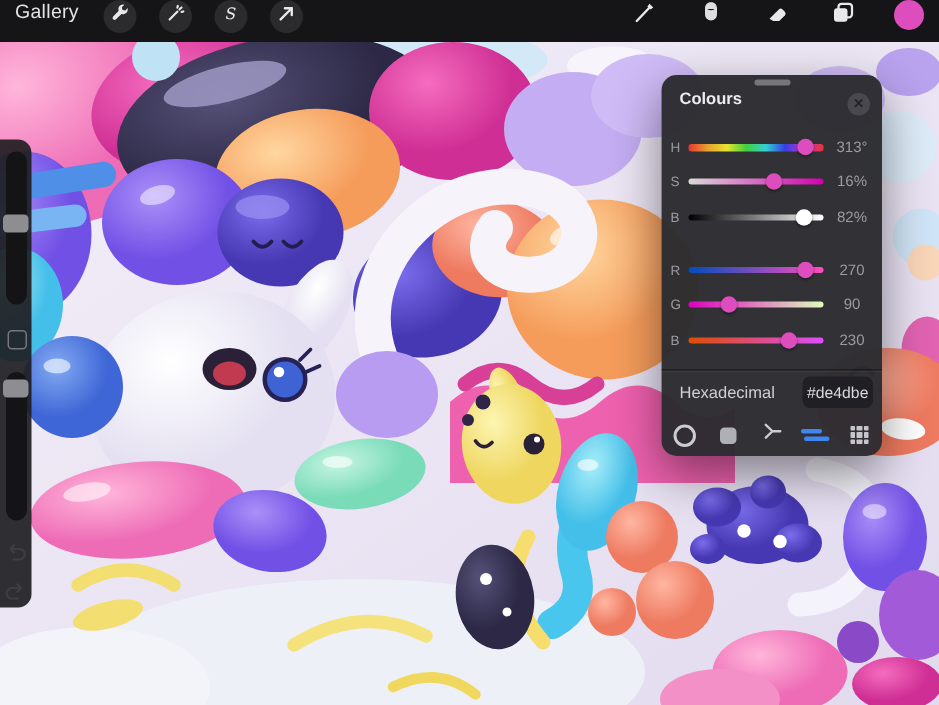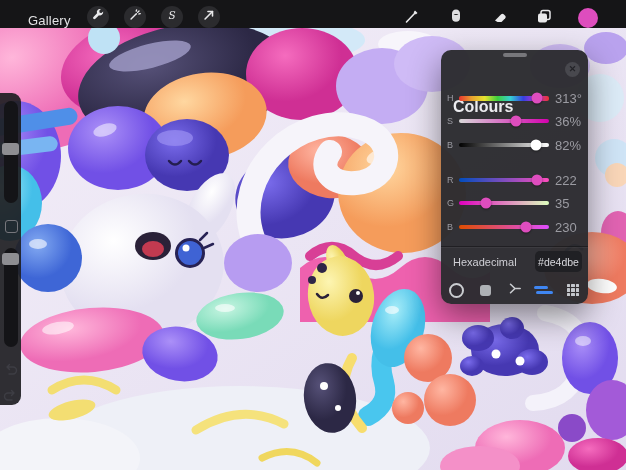--- a/index.html
+++ b/index.html
@@ -4,21 +4,21 @@
 <style>
   html,body{margin:0;padding:0;background:#000;}
   .screen{
     position:relative;width:626px;height:470px;overflow:hidden;
     font-family:"Liberation Sans",sans-serif;background:#141414;
     -webkit-font-smoothing:antialiased;
   }
   
   .topbar{
     position:absolute;top:0;left:0;right:0;height:28px;
-    background:#151517;display:flex;align-items:flex-end;padding:0 28px;box-sizing:border-box;
+    background:#151517;display:flex;align-items:flex-start;padding:0 10px;box-sizing:border-box;
   }
   .gallery{color:#e3e3e5;font-size:13px;margin-right:16px;letter-spacing:.2px;}
   .tool-circle{
     width:22px;height:22px;border-radius:50%;background:#2b2b2e;
     display:flex;align-items:center;justify-content:center;margin-right:15px;flex:0 0 auto;
   }
   .right-tools{margin-left:auto;display:flex;align-items:center;gap:24px;}
   .rt{width:20px;height:20px;display:flex;align-items:center;justify-content:center;}
   .swatch{width:20px;height:20px;border-radius:50%;}
   
@@ -32,30 +32,30 @@
   .sb-handle{position:absolute;left:2px;width:17px;height:12px;background:#8e8e92;border-radius:3px;}
   .sb-modify{position:absolute;left:4.5px;width:11px;height:11px;border:1.5px solid #76767c;border-radius:3px;background:transparent;}
   .sb-arrow{position:absolute;left:3px;width:15px;height:13px;opacity:.55;}
   
   .panel{
     position:absolute;left:441px;top:50px;width:147px;height:254px;
     background:rgba(43,43,47,.97);border-radius:10px;
     box-shadow:0 12px 32px rgba(0,0,0,.45);
   }
   .grab{position:absolute;top:3px;left:50%;transform:translateX(-50%);width:24px;height:3.5px;border-radius:2px;background:#77777b;}
-  .panel-title{position:absolute;left:12px;top:10px;font-size:16px;font-weight:700;color:#ececf0;margin-top:38px;}
+  .panel-title{position:absolute;left:12px;top:10px;font-size:11px;font-weight:700;color:#ececf0;}
   .close-btn{
     position:absolute;right:8px;top:12px;width:15px;height:15px;border-radius:50%;
     background:#48484e;display:flex;align-items:center;justify-content:center;
     color:#232328;font-size:9px;line-height:1;font-weight:700;
   }
   .srow{position:absolute;left:6px;right:7px;height:12px;display:flex;align-items:center;}
   .srow .lab{width:10px;font-size:9px;color:#9b9ba2;}
   .srow .track{position:relative;flex:1;height:4px;border-radius:2px;margin:0 6px 0 2px;}
-  .srow .val{width:26px;text-align:left;font-size:13px;color:#9b9ba2;}
+  .srow .val{width:26px;text-align:center;font-size:10px;color:#9b9ba2;}
   .knob{
     position:absolute;top:50%;transform:translate(-50%,-50%);
     width:11px;height:11px;border-radius:50%;background:#de4dbe;
     box-shadow:0 1px 2px rgba(0,0,0,.45);
   }
   .knob--white{background:#fff;}
   .track-h{background:linear-gradient(to right,#e8352f,#e8a22f,#e5e32f,#3ecf3e,#35cfd4,#3440e0,#c234d8,#e8352f);height:5px !important;}
   .track-s{background:linear-gradient(to right,#d9d9d9,#d400ae);}
   .track-b{background:linear-gradient(to right,#000,#fff);}
   .track-r{background:linear-gradient(to right,#004dbe,#ff4dbe);}
@@ -358,43 +358,43 @@
       <div class="track track-h">
         <div class="knob" style="left: 87%; background: rgb(222, 77, 190);"></div>
       </div>
       <span class="val">313°</span>
     </div>
     <div class="srow" style="top:65px;">
       <span class="lab">S</span>
       <div class="track track-s">
         <div class="knob" style="left: 63%; background: rgb(222, 77, 190);"></div>
       </div>
-      <span class="val">36%</span>
+      <span class="val">16%</span>
     </div>
     <div class="srow" style="top:89px;">
       <span class="lab">B</span>
       <div class="track track-b">
         <div class="knob knob--white" style="left: 85%;"></div>
       </div>
       <span class="val">82%</span>
     </div>
 
     <div class="srow" style="top:124px;">
       <span class="lab">R</span>
       <div class="track track-r">
         <div class="knob" style="left: 87%; background: rgb(222, 77, 190);"></div>
       </div>
-      <span class="val">222</span>
+      <span class="val">270</span>
     </div>
     <div class="srow" style="top:147px;">
       <span class="lab">G</span>
       <div class="track track-g">
         <div class="knob" style="left: 30%; background: rgb(222, 77, 190);"></div>
       </div>
-      <span class="val">35</span>
+      <span class="val">90</span>
     </div>
     <div class="srow" style="top:171px;">
       <span class="lab">B</span>
       <div class="track track-b2">
         <div class="knob" style="left: 74%; background: rgb(222, 77, 190);"></div>
       </div>
       <span class="val">230</span>
     </div>
 
     <div class="hex-sep"></div>

